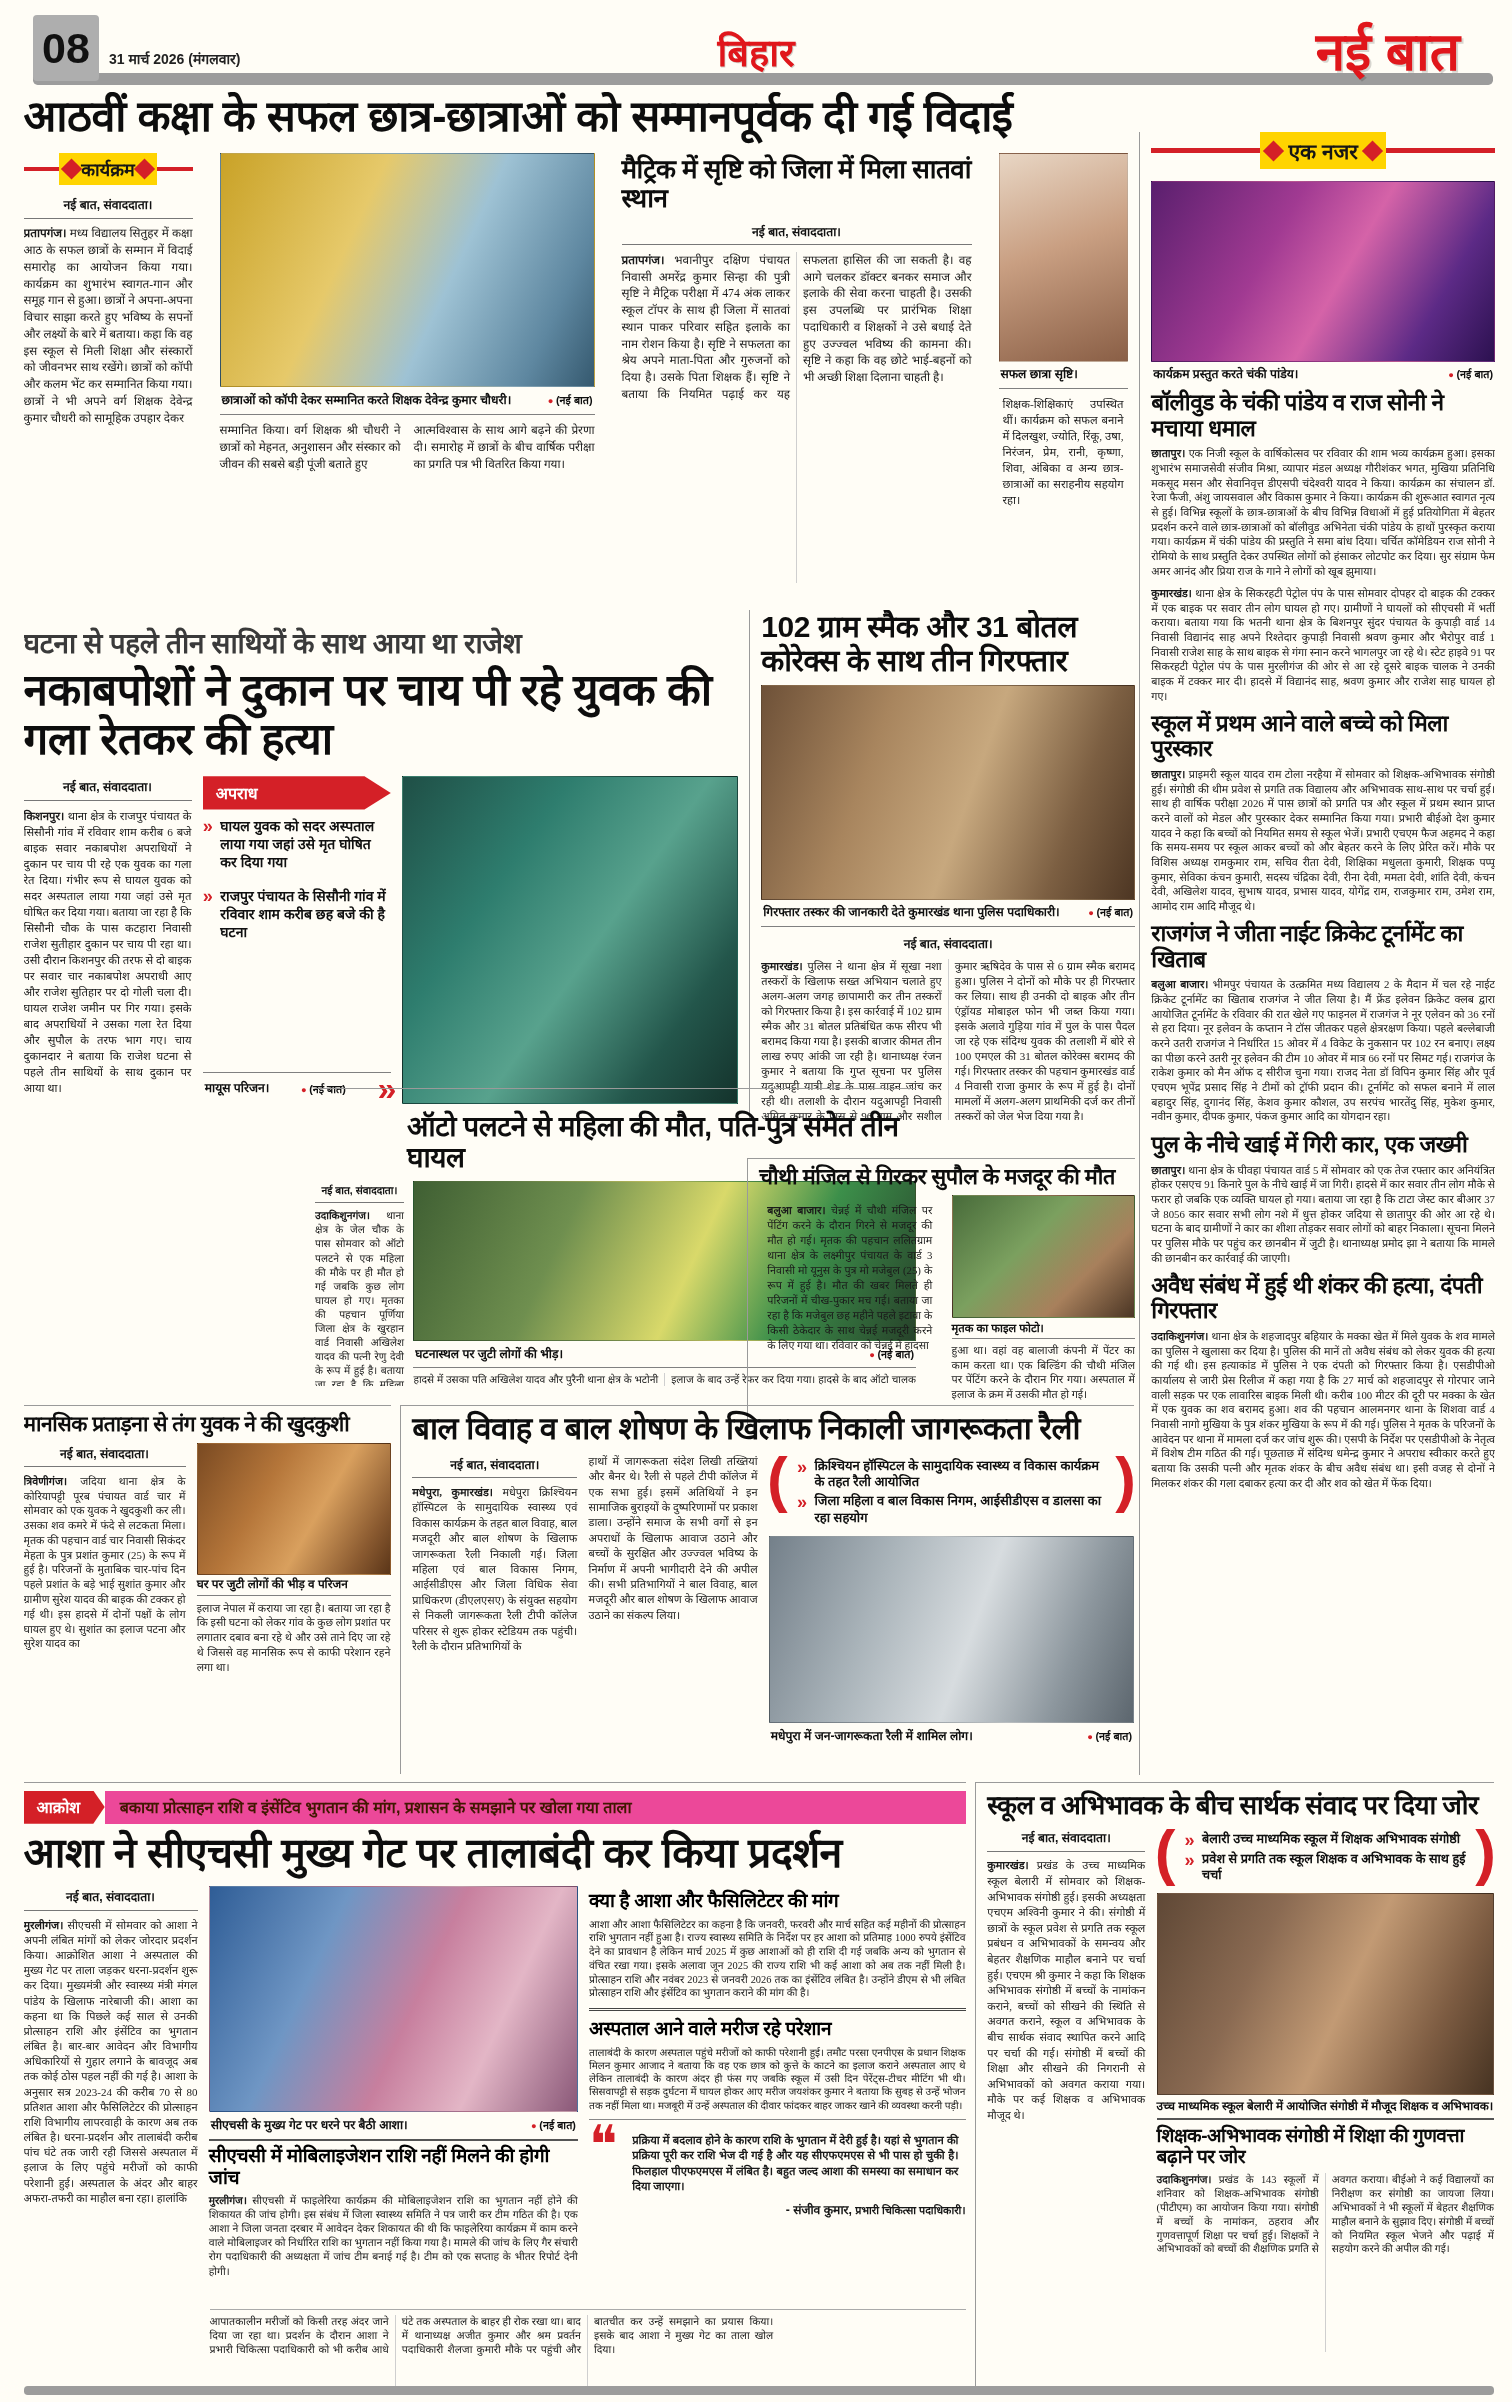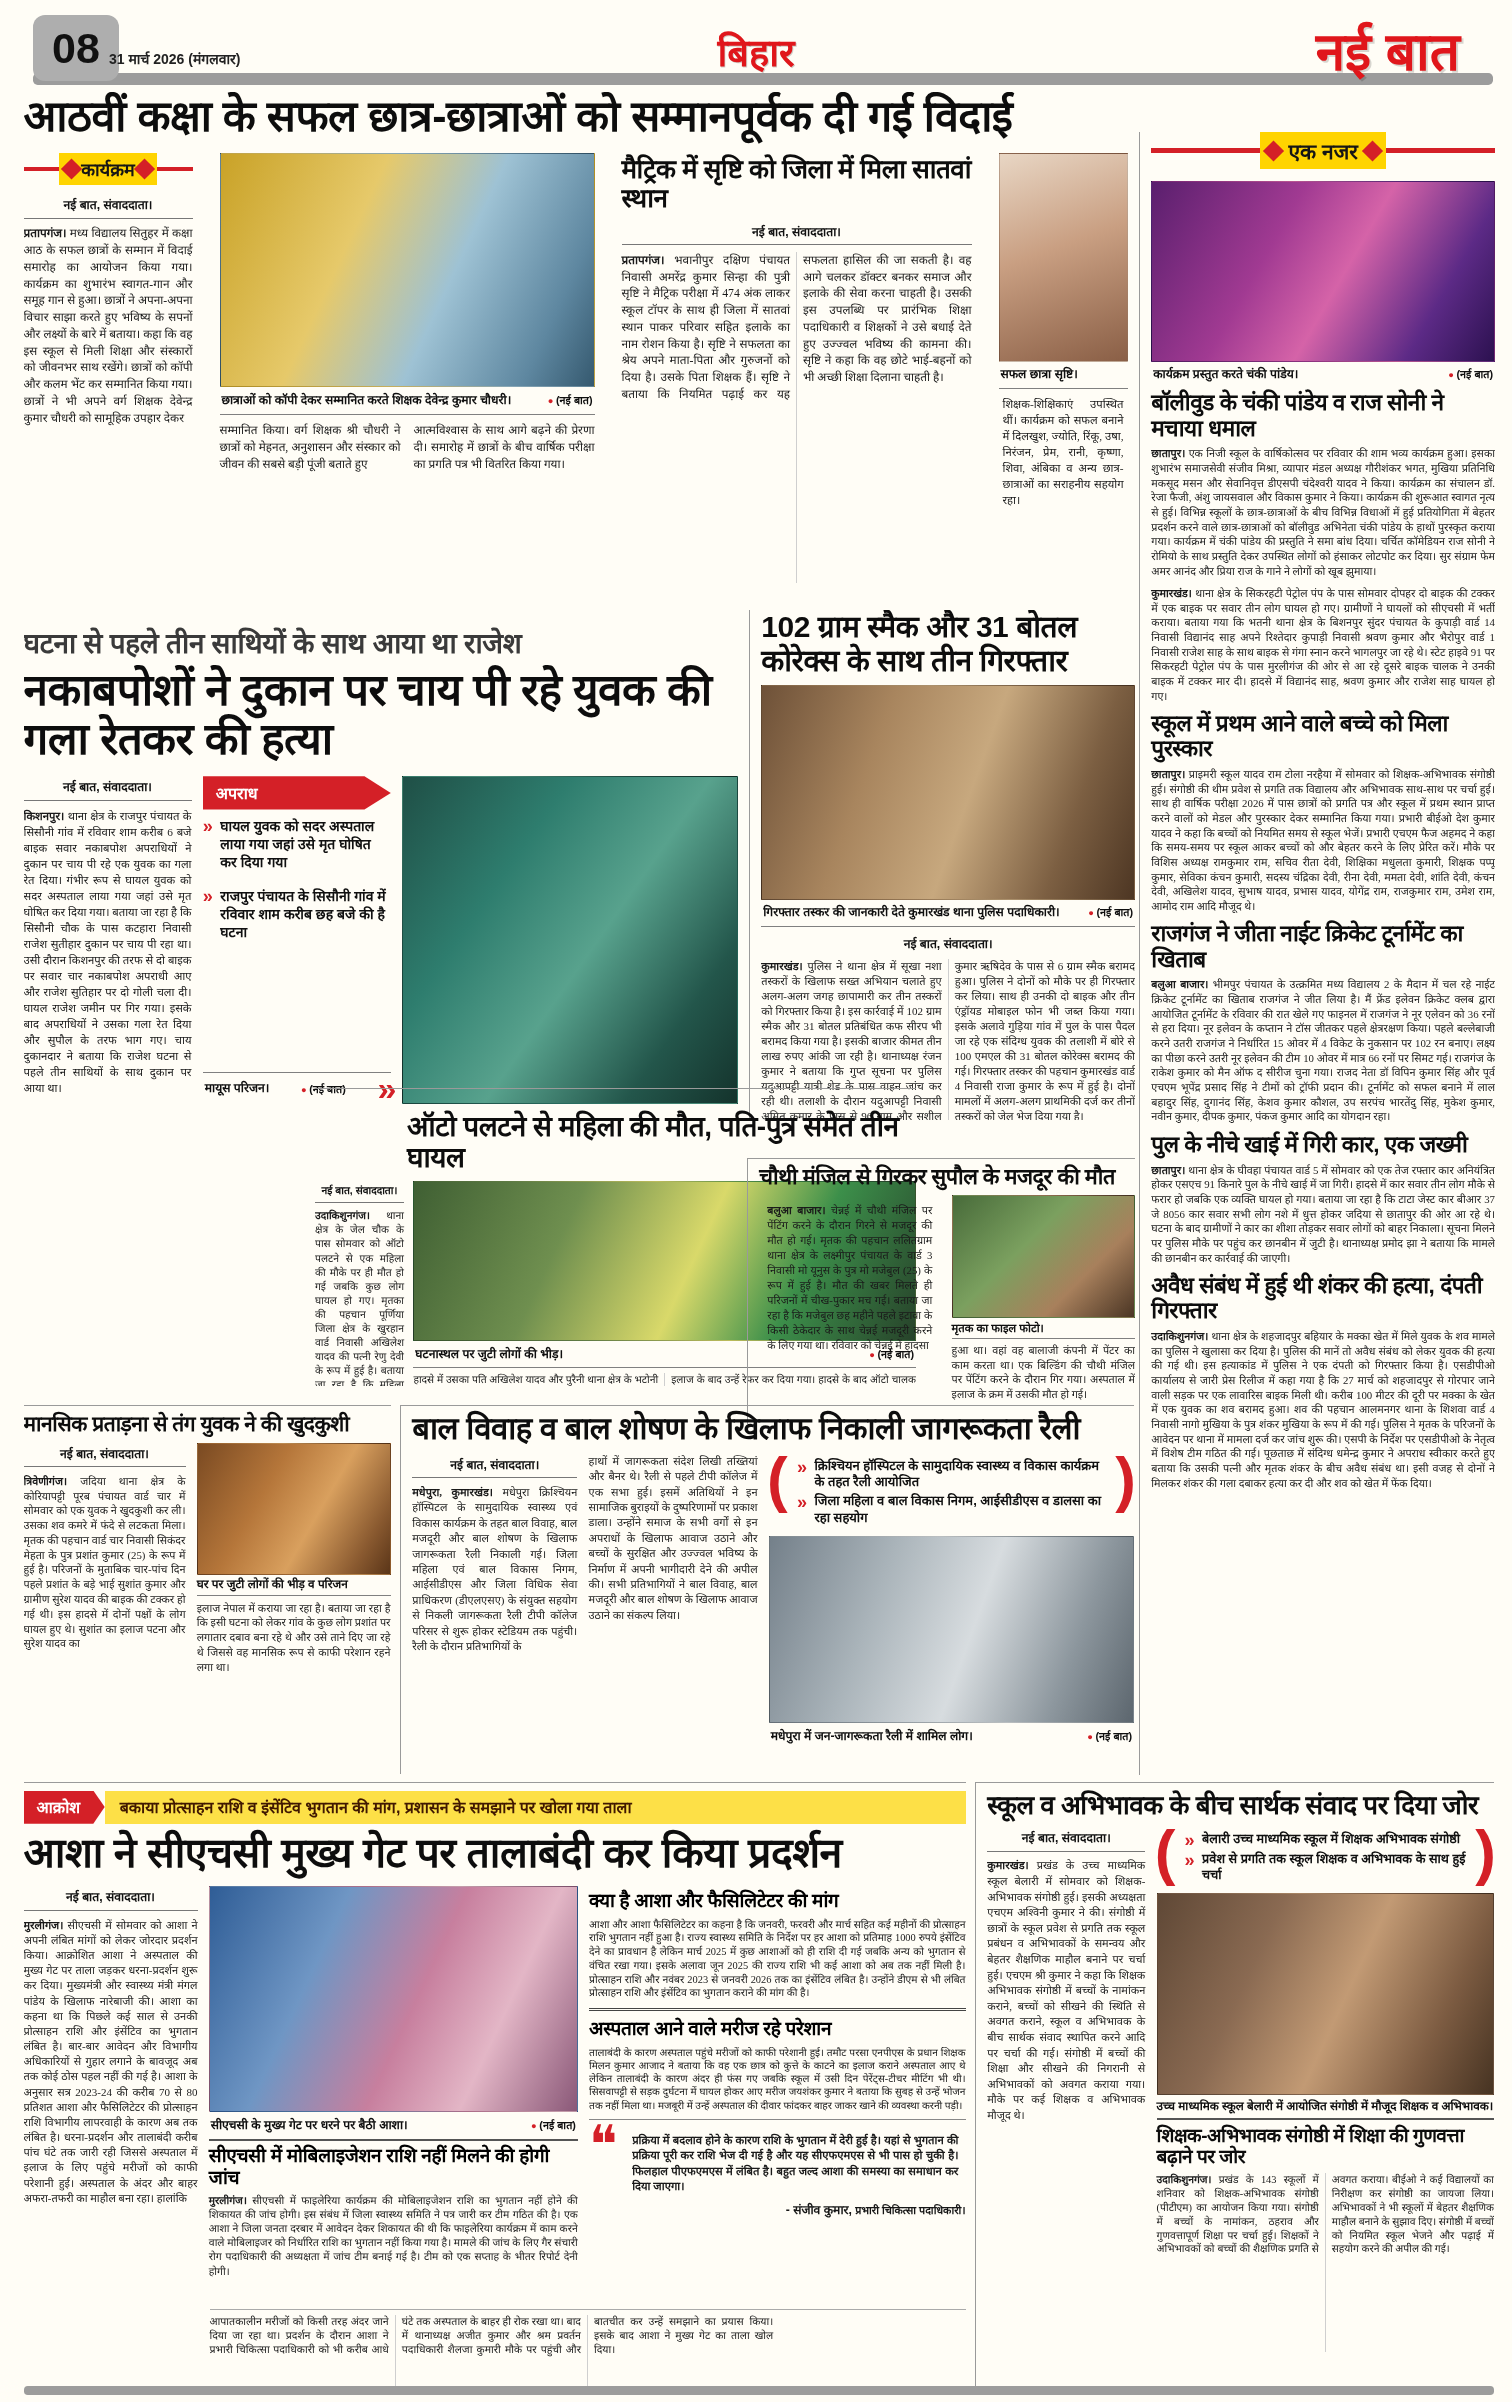--- a/index.html
+++ b/index.html
@@ -1,22 +1,22 @@
 <!DOCTYPE html>
 <html style="font-size:15px"><head>
 <meta charset="utf-8">
 <style>
   html,body{margin:0;padding:0;background:#8a8a8a;}
   .page{position:relative;width:1512px;height:2402px;margin:0 auto;background:#fffdf6;
         font-family:"Liberation Sans","DejaVu Sans",sans-serif;overflow:hidden;color:#161616;}
   .sec{position:absolute;overflow:hidden;}
   
   .mast-band{position:absolute;left:33px;right:19px;top:73px;height:12.2px;background:#9c9c9c;border-radius:4.7px;}
-  .pageno{position:absolute;left:33px;top:15px;width:86px;height:66px;background:#ascii;background:#aeaeae;
-          border-radius:12px;display:flex;align-items:center;justify-content:center;
+  .pageno{position:absolute;left:33px;top:15px;width:66px;height:66px;background:#ascii;background:#aeaeae;
+          border-radius:4px;display:flex;align-items:center;justify-content:center;
           font-size:43px;font-weight:900;color:#111;}
   .mdate{position:absolute;left:109px;top:49px;font-size:14px;font-weight:700;color:#222;}
   .msection{position:absolute;left:0;right:0;top:24.5px;text-align:center;font-size:38px;font-weight:900;
             color:#e0161b;text-shadow:0.9px 0.9px 0 #00000030;}
   .mbrand{position:absolute;right:52px;top:13px;font-size:53px;font-weight:900;color:#e0161b;
           text-shadow:1.9px 1.9px 0 #00000028;}
   
   .bodytxt{font-family:"Liberation Serif","DejaVu Serif",serif;font-size:11.8px;line-height:1.42;
            text-align:justify;color:#1a1a1a;}
   .dl{font-weight:700;}
@@ -279,21 +279,21 @@
           <span class="cap">मधेपुरा में जन-जागरूकता रैली में शामिल लोग।</span>
           <span class="credit">(नई बात)</span>
         </div>
       </div>
     </div>
   </section>
 
   <section class="sec topline" style="left:23.5px;top:1782px;width:942px;height:610px;padding-top:7.5px;box-sizing:border-box;">
     <div style="display:flex;align-items:stretch;gap:0;">
       <span class="rbadge" style="flex:none;">आक्रोश</span>
-      <div style="flex:1;background:#fde047;display:flex;align-items:center;padding:0 15px;font-weight:900;font-size:16px;color:#401800;">बकाया प्रोत्साहन राशि व इंसेंटिव भुगतान की मांग, प्रशासन के समझाने पर खोला गया ताला</div>
+      <div style="flex:1;background:#ec4899;display:flex;align-items:center;padding:0 15px;font-weight:900;font-size:16px;color:#401800;">बकाया प्रोत्साहन राशि व इंसेंटिव भुगतान की मांग, प्रशासन के समझाने पर खोला गया ताला</div>
     </div>
     <h1 class="hl" style="font-size:41px;margin-top:7.5px;">आशा ने सीएचसी मुख्य गेट पर तालाबंदी कर किया प्रदर्शन</h1>
     <div style="display:flex;gap:11.3px;margin-top:9.4px;height:403px;">
       <div style="width:174px;flex:none;">
         <span class="byline">नई बात, संवाददाता।</span>
         <p class="bodytxt" style="margin:0;font-size:11px;line-height:1.38;"><span class="dl">मुरलीगंज।</span>
           <span>सीएचसी में सोमवार को आशा ने अपनी लंबित मांगों को लेकर जोरदार प्रदर्शन किया। आक्रोशित आशा ने अस्पताल की मुख्य गेट पर ताला जड़कर धरना-प्रदर्शन शुरू कर दिया। मुख्यमंत्री और स्वास्थ्य मंत्री मंगल पांडेय के खिलाफ नारेबाजी की। आशा का कहना था कि पिछले कई साल से उनकी प्रोत्साहन राशि और इंसेंटिव का भुगतान लंबित है। बार-बार आवेदन और विभागीय अधिकारियों से गुहार लगाने के बावजूद अब तक कोई ठोस पहल नहीं की गई है। आशा के अनुसार सत्र 2023-24 की करीब 70 से 80 प्रतिशत आशा और फैसिलिटेटर की प्रोत्साहन राशि विभागीय लापरवाही के कारण अब तक लंबित है। धरना-प्रदर्शन और तालाबंदी करीब पांच घंटे तक जारी रही जिससे अस्पताल में इलाज के लिए पहुंचे मरीजों को काफी परेशानी हुई। अस्पताल के अंदर और बाहर अफरा-तफरी का माहौल बना रहा। हालांकि</span></p>
       </div>
       <div style="width:369px;flex:none;">
         <div class="photo" style="height:224px;background:linear-gradient(115deg,#2f5d96 0%,#6f96c4 30%,#c77f9e 55%,#e3b6c6 75%,#8a5878 100%);"></div>

